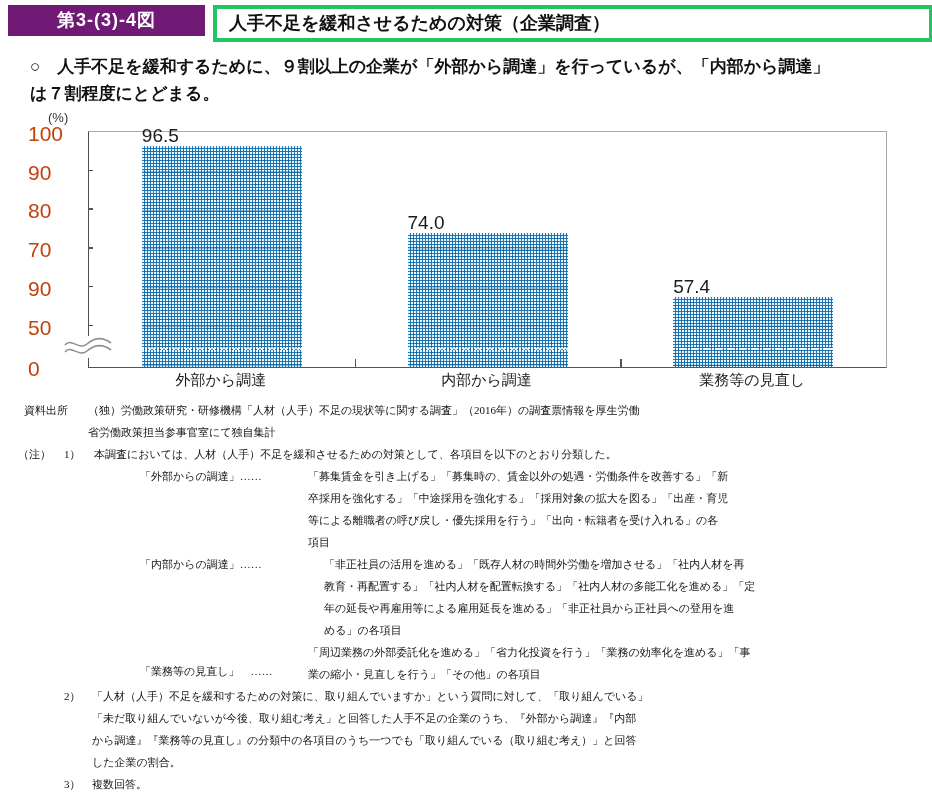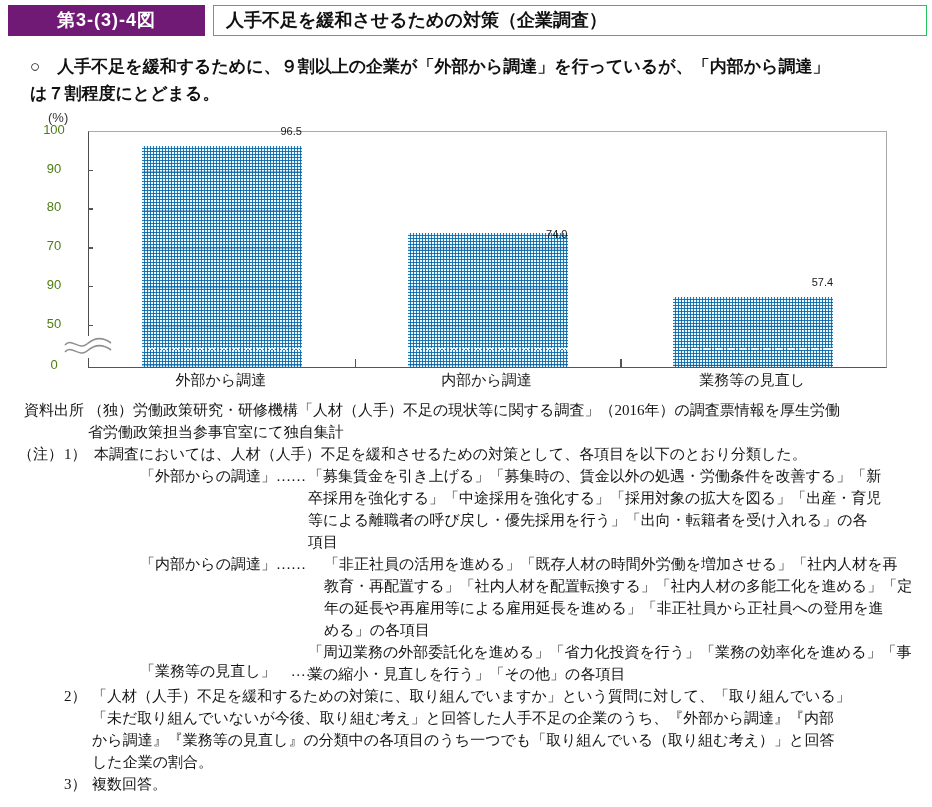--- a/index.html
+++ b/index.html
@@ -11,80 +11,80 @@
   .abs{position:absolute;}
   .pre{white-space:pre-wrap;}
   
   .fig-label-box{
     left:8px;top:5px;width:197px;height:31px;background:#701a75;
     color:#ffffff;font-weight:bold;font-size:18px;line-height:31px;
     text-align:center;letter-spacing:1px;
   }
   .fig-title-box{
     left:213px;top:5px;width:700px;height:29px;background:#ffffff;
-    border:1px solid #22c55e;font-weight:bold;font-size:18px;line-height:29px;
+    border:4px solid #22c55e;font-weight:bold;font-size:18px;line-height:29px;
     padding-left:12px;color:#111;
   }
   
   .summary{
     left:30px;top:53px;width:886px;font-size:17px;font-weight:bold;
     line-height:27px;color:#111;
   }
   
   .pct-label{left:48px;top:110px;font-size:13px;color:#333;}
   .plot-area{
     left:88px;top:131px;width:797px;height:235px;
     border-top:1px solid #b3ad8a;border-right:1px solid #a8a8a8;
     border-left:1.5px solid #4d4d4d;border-bottom:1.5px solid #555;
     overflow:visible;
   }
-  .ytick-label{width:52px;text-align:center;font-size:13px;color:#4d7c0f;}
+  .ytick-label{width:52px;text-align:left;font-size:21px;color:#c2410c;}
   .ytick-mark{height:1.5px;width:5px;background:#555;}
   .cat-tick{width:1.5px;height:8px;background:#555;}
   .bar{
     position:absolute;bottom:0;
     background-color:#3190c9;
   }
   .bar-break{
     position:absolute;left:0;right:0;bottom:17px;height:0;
     border-top:2px dotted rgba(255,255,255,0.9);
   }
   .value-label{
-    position:absolute;width:160px;text-align:right;font-size:11px;color:#1a1a1a;
+    position:absolute;width:160px;text-align:left;font-size:19px;color:#1a1a1a;
   }
   .cat-label{
     position:absolute;top:371px;width:220px;text-align:center;
     font-size:15px;color:#1a1a1a;
   }
   .squiggle{left:62px;top:336px;width:52px;height:22px;}
   
   .note{
     font-family:"Liberation Serif","DejaVu Serif",serif;
-    font-size:15px;line-height:22px;color:#141414;
+    font-size:11px;line-height:22px;color:#141414;
   }
 </style>
 </head>
 <body>
 
 <div class="abs fig-label-box">第3-(3)-4図</div>
 <div class="abs fig-title-box">人手不足を緩和させるための対策（企業調査）</div>
 
 <div class="abs summary pre">○　人手不足を緩和するために、９割以上の企業が「外部から調達」を行っているが、「内部から調達」
 は７割程度にとどまる。</div>
 
 <div class="abs pct-label">(%)</div>
 <div class="abs plot-area" id="plot">
     <div class="bar" style="left: 52.8333px; width: 160px; height: 221.448px; background-image: repeating-linear-gradient(rgba(10, 70, 125, 0.4) 0px, rgba(10, 70, 125, 0.4) 1px, transparent 1px, transparent 38.72px), radial-gradient(circle at 1px 1px, rgb(234, 246, 255) 0.9px, transparent 1.2px), radial-gradient(circle at 1px 1px, rgb(17, 99, 159) 0.9px, transparent 1.2px); background-size: auto, 3px 3px, 3px 3px; background-position: 0px 25.168px, 0px 0px, 1.5px 1.5px; background-color: rgb(49, 144, 201);">
       <div class="bar-break"></div>
     </div>
     <div class="value-label" style="left: 52.8333px; top: -7.448px;">96.5</div>
     <div class="bar" style="left: 318.5px; width: 160px; height: 134.328px; background-image: repeating-linear-gradient(rgba(10, 70, 125, 0.4) 0px, rgba(10, 70, 125, 0.4) 1px, transparent 1px, transparent 38.72px), radial-gradient(circle at 1px 1px, rgb(234, 246, 255) 0.9px, transparent 1.2px), radial-gradient(circle at 1px 1px, rgb(17, 99, 159) 0.9px, transparent 1.2px); background-size: auto, 3px 3px, 3px 3px; background-position: 0px 15.488px, 0px 0px, 1.5px 1.5px; background-color: rgb(49, 144, 201);">
       <div class="bar-break"></div>
     </div>
-    <div class="value-label" style="left: 318.5px; top: 79.672px; margin-top: 16px;">74.0</div>
+    <div class="value-label" style="left: 318.5px; top: 79.672px;">74.0</div>
     <div class="cat-tick" style="position: absolute; left: 265.667px; bottom: 0px;"></div>
     <div class="bar" style="left: 584.167px; width: 160px; height: 70.0528px; background-image: repeating-linear-gradient(rgba(10, 70, 125, 0.4) 0px, rgba(10, 70, 125, 0.4) 1px, transparent 1px, transparent 38.72px), radial-gradient(circle at 1px 1px, rgb(234, 246, 255) 0.9px, transparent 1.2px), radial-gradient(circle at 1px 1px, rgb(17, 99, 159) 0.9px, transparent 1.2px); background-size: auto, 3px 3px, 3px 3px; background-position: 0px 28.6528px, 0px 0px, 1.5px 1.5px; background-color: rgb(49, 144, 201);">
       <div class="bar-break"></div>
     </div>
     <div class="value-label" style="left: 584.167px; top: 143.947px;">57.4</div>
     <div class="cat-tick" style="position: absolute; left: 531.333px; bottom: 0px;"></div>
   </div>
 <div class="abs" id="ylabels">
     <div class="abs ytick-label" style="left: 28px; top: 122px;">100</div>
     <div class="abs ytick-label" style="left: 28px; top: 160.72px;">90</div>

